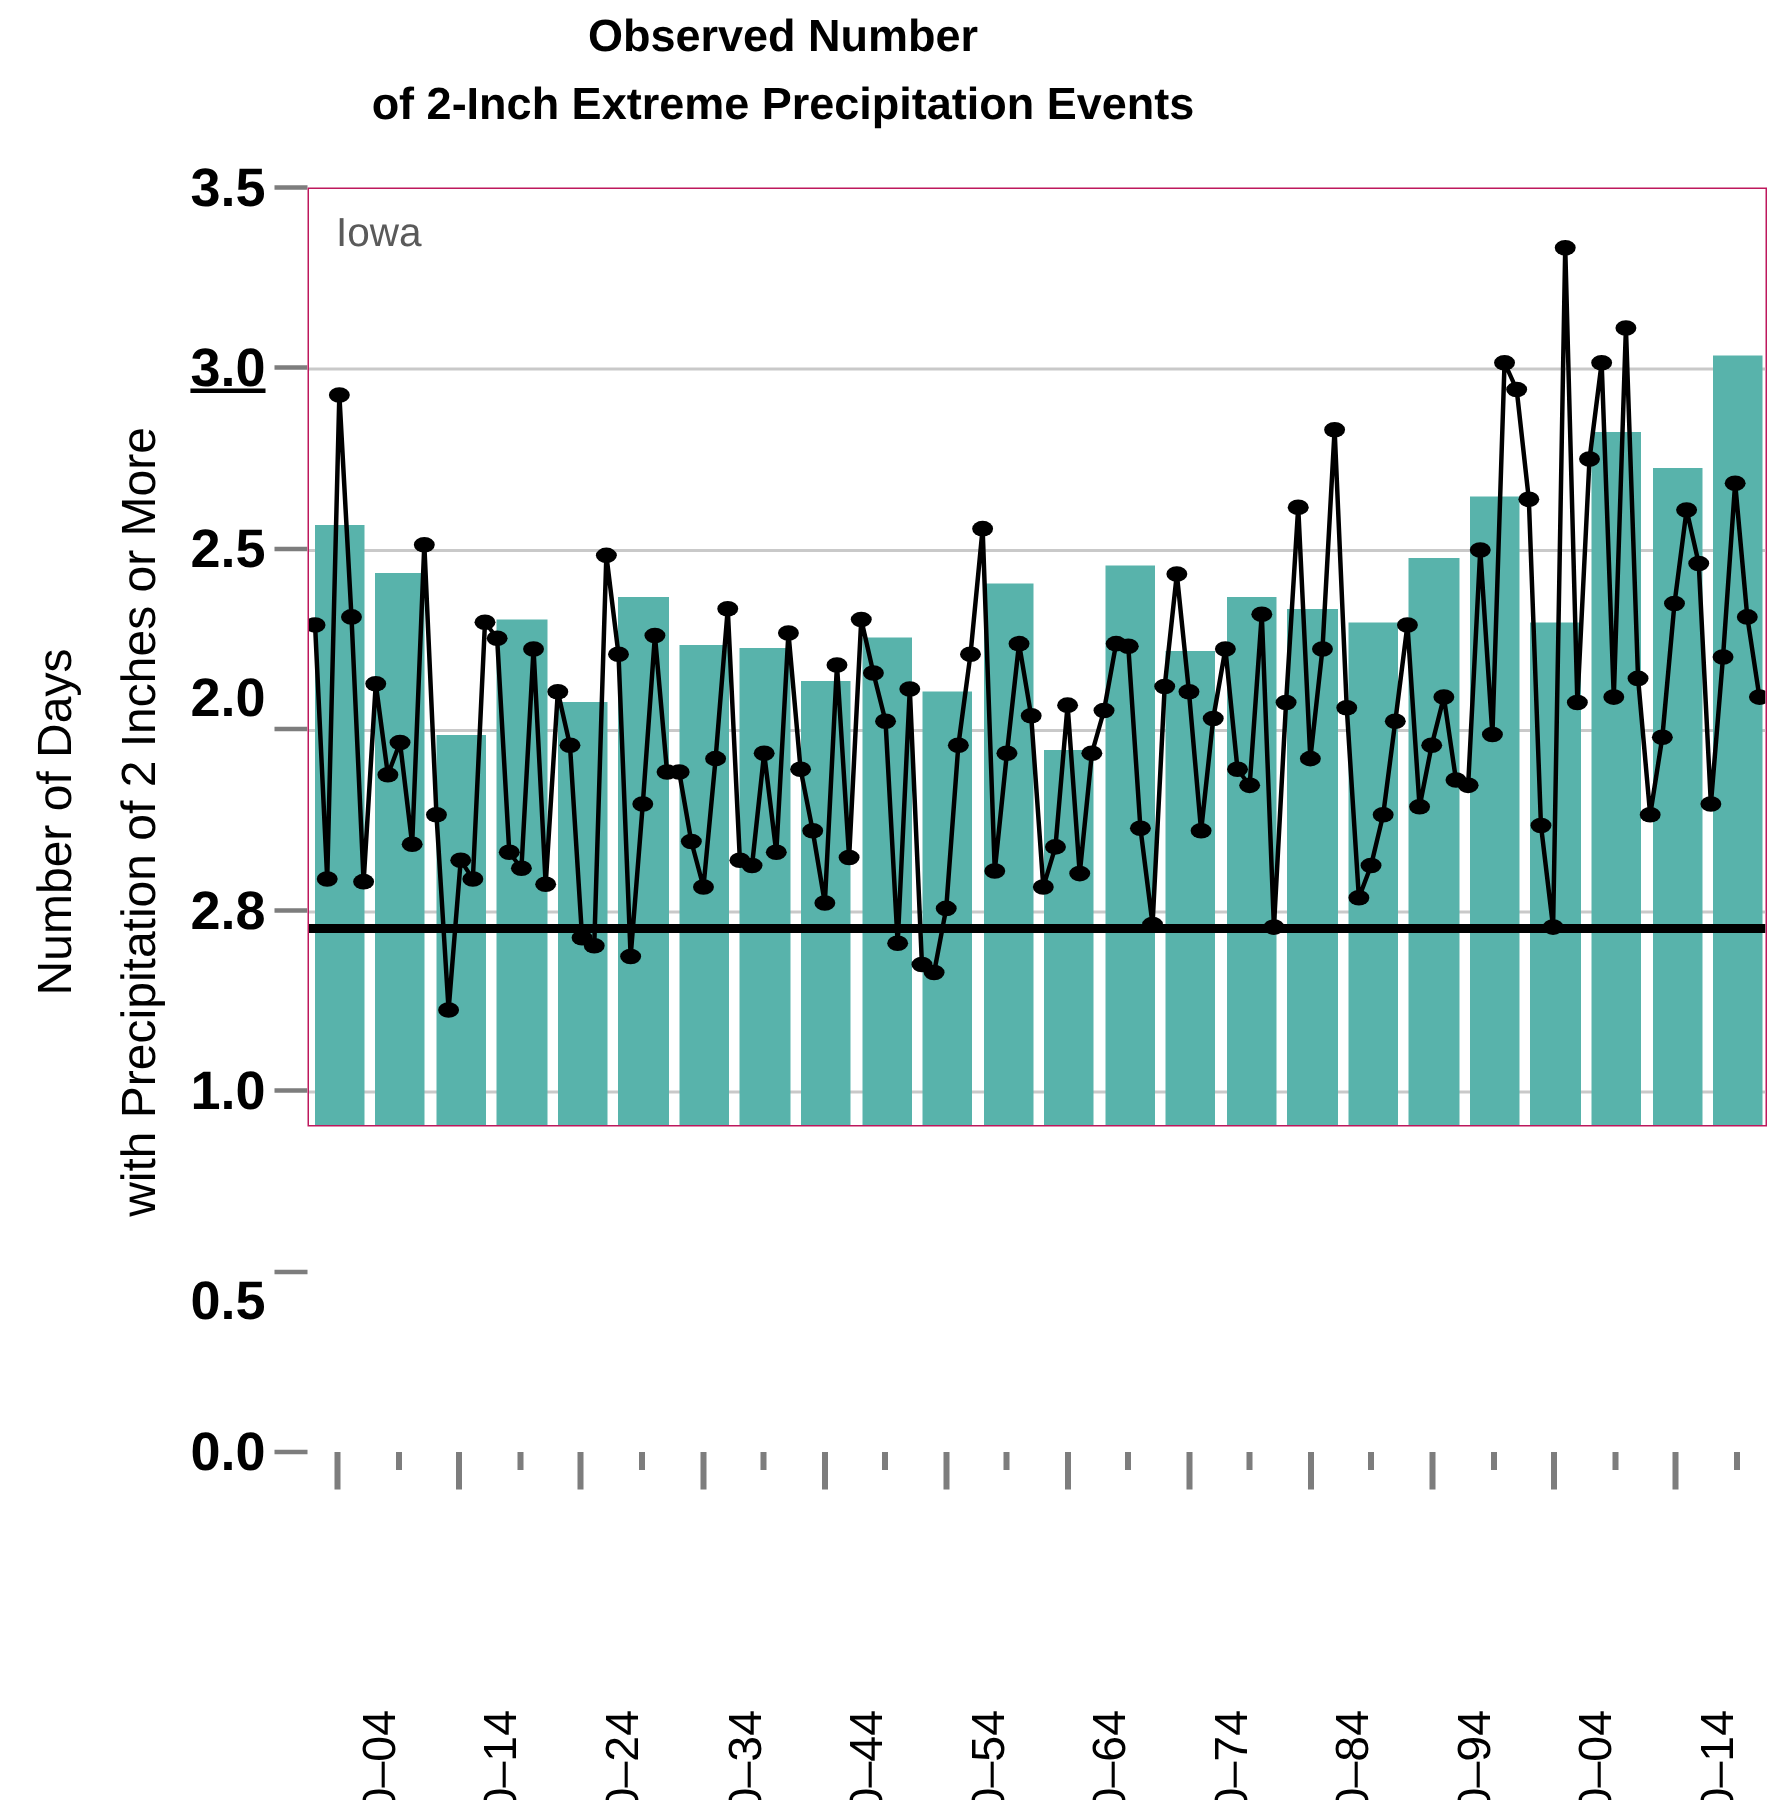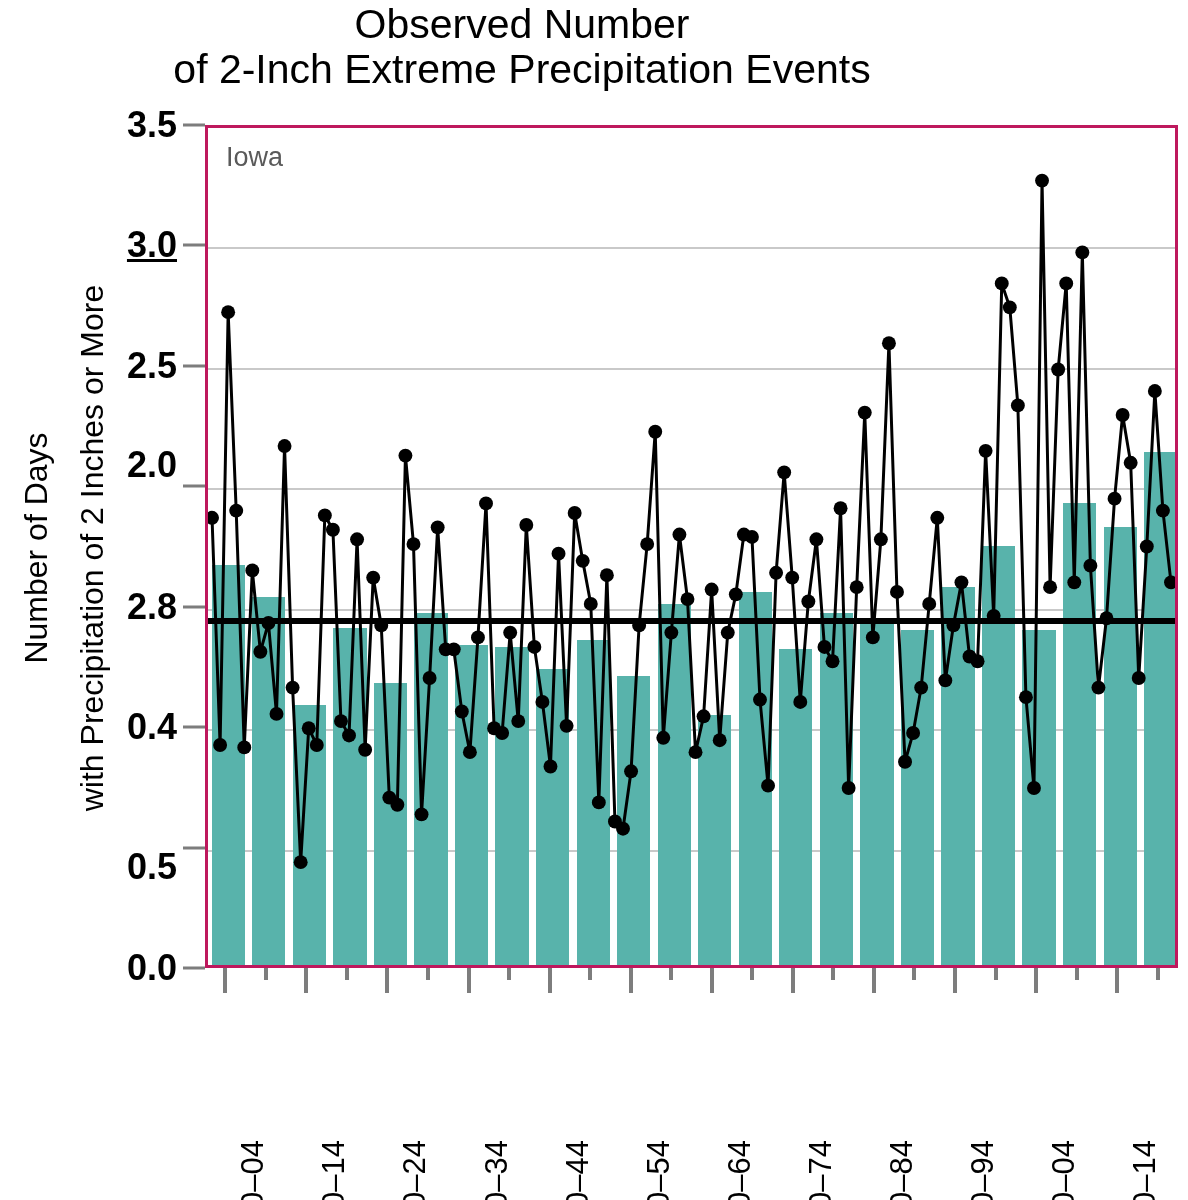--- a/index.html
+++ b/index.html
@@ -1,22 +1,22 @@
 <!DOCTYPE html>
 <html><head>
 <meta charset="utf-8">
 <style>
   html,body{margin:0;padding:0;background:#ffffff;}
   body{width:1188px;height:1200px;font-family:"Liberation Sans",sans-serif;color:#000;overflow:hidden;}
   #root{position:relative;width:1188px;height:1200px;}
 
   .title{
     position:absolute; left:0; top:2px; width:1044px;
-    text-align:center; font-size:41px; line-height:45px;
-    font-weight:400; color:#000; letter-spacing:0px;
+    text-align:center; font-size:30px; line-height:45px;
+    font-weight:700; color:#000; letter-spacing:0px;
   }
   .title div{white-space:nowrap;}
 
   
   .ylab-wrap{
     position:absolute; left:0px; top:125px; width:128px; height:845px;
   }
   .ylab{
     position:absolute; left:50%; top:50%;
     transform:translate(-50%,-50%) rotate(-90deg);
@@ -28,22 +28,22 @@
 
   
   .xlab{
     position:absolute; left:205px; top:1145px; width:973px;
     text-align:center; font-size:30px;
   }
 
   
   #plot{
     position:absolute; left:205px; top:125px;
-    width:973px; height:843px;
-    border:3px solid #be185d;
+    width:973px; height:626px;
+    border:1px solid #be185d;
     box-sizing:border-box;
     background:#fff;
     overflow:hidden;
   }
   .gridline{position:absolute;left:0;width:100%;height:2px;background:#c9c9c9;}
   .meanline{position:absolute;left:0;width:100%;height:6px;background:#000;}
 
   .bar{position:absolute;bottom:0;background:#58b3ab;}
 
   #svgline{position:absolute;left:0;top:0;width:100%;height:100%;}
@@ -92,21 +92,21 @@
       <div>Number of Days</div>
       <div>with Precipitation of 2 Inches or More</div>
     </div>
   </div>
 
   <div id="yticks">
       <div class="ytick-label" style="top: 843px; right: 28px;">0.0</div>
       <div class="ytick-mark" style="top: 843px;"></div>
       <div class="ytick-label" style="top: 722.571px; right: 28px; margin-top: 19px;">0.5</div>
       <div class="ytick-mark" style="top: 722.571px;"></div>
-      <div class="ytick-label" style="top: 602.143px; right: 28px;">0.4</div>
+      <div class="ytick-label" style="top: 602.143px; right: 28px;">1.0</div>
       <div class="ytick-mark" style="top: 602.143px;"></div>
       <div class="ytick-label" style="top: 481.714px; right: 28px;">2.8</div>
       <div class="ytick-mark" style="top: 481.714px;"></div>
       <div class="ytick-label" style="top: 340px; right: 28px;">2.0</div>
       <div class="ytick-mark" style="top: 361.286px;"></div>
       <div class="ytick-label" style="top: 240.857px; right: 28px;">2.5</div>
       <div class="ytick-mark" style="top: 240.857px;"></div>
       <div class="ytick-label" style="top: 120.429px; right: 28px; text-decoration: underline;">3.0</div>
       <div class="ytick-mark" style="top: 120.429px;"></div>
       <div class="ytick-label" style="top: 0px; right: 28px;">3.5</div>

